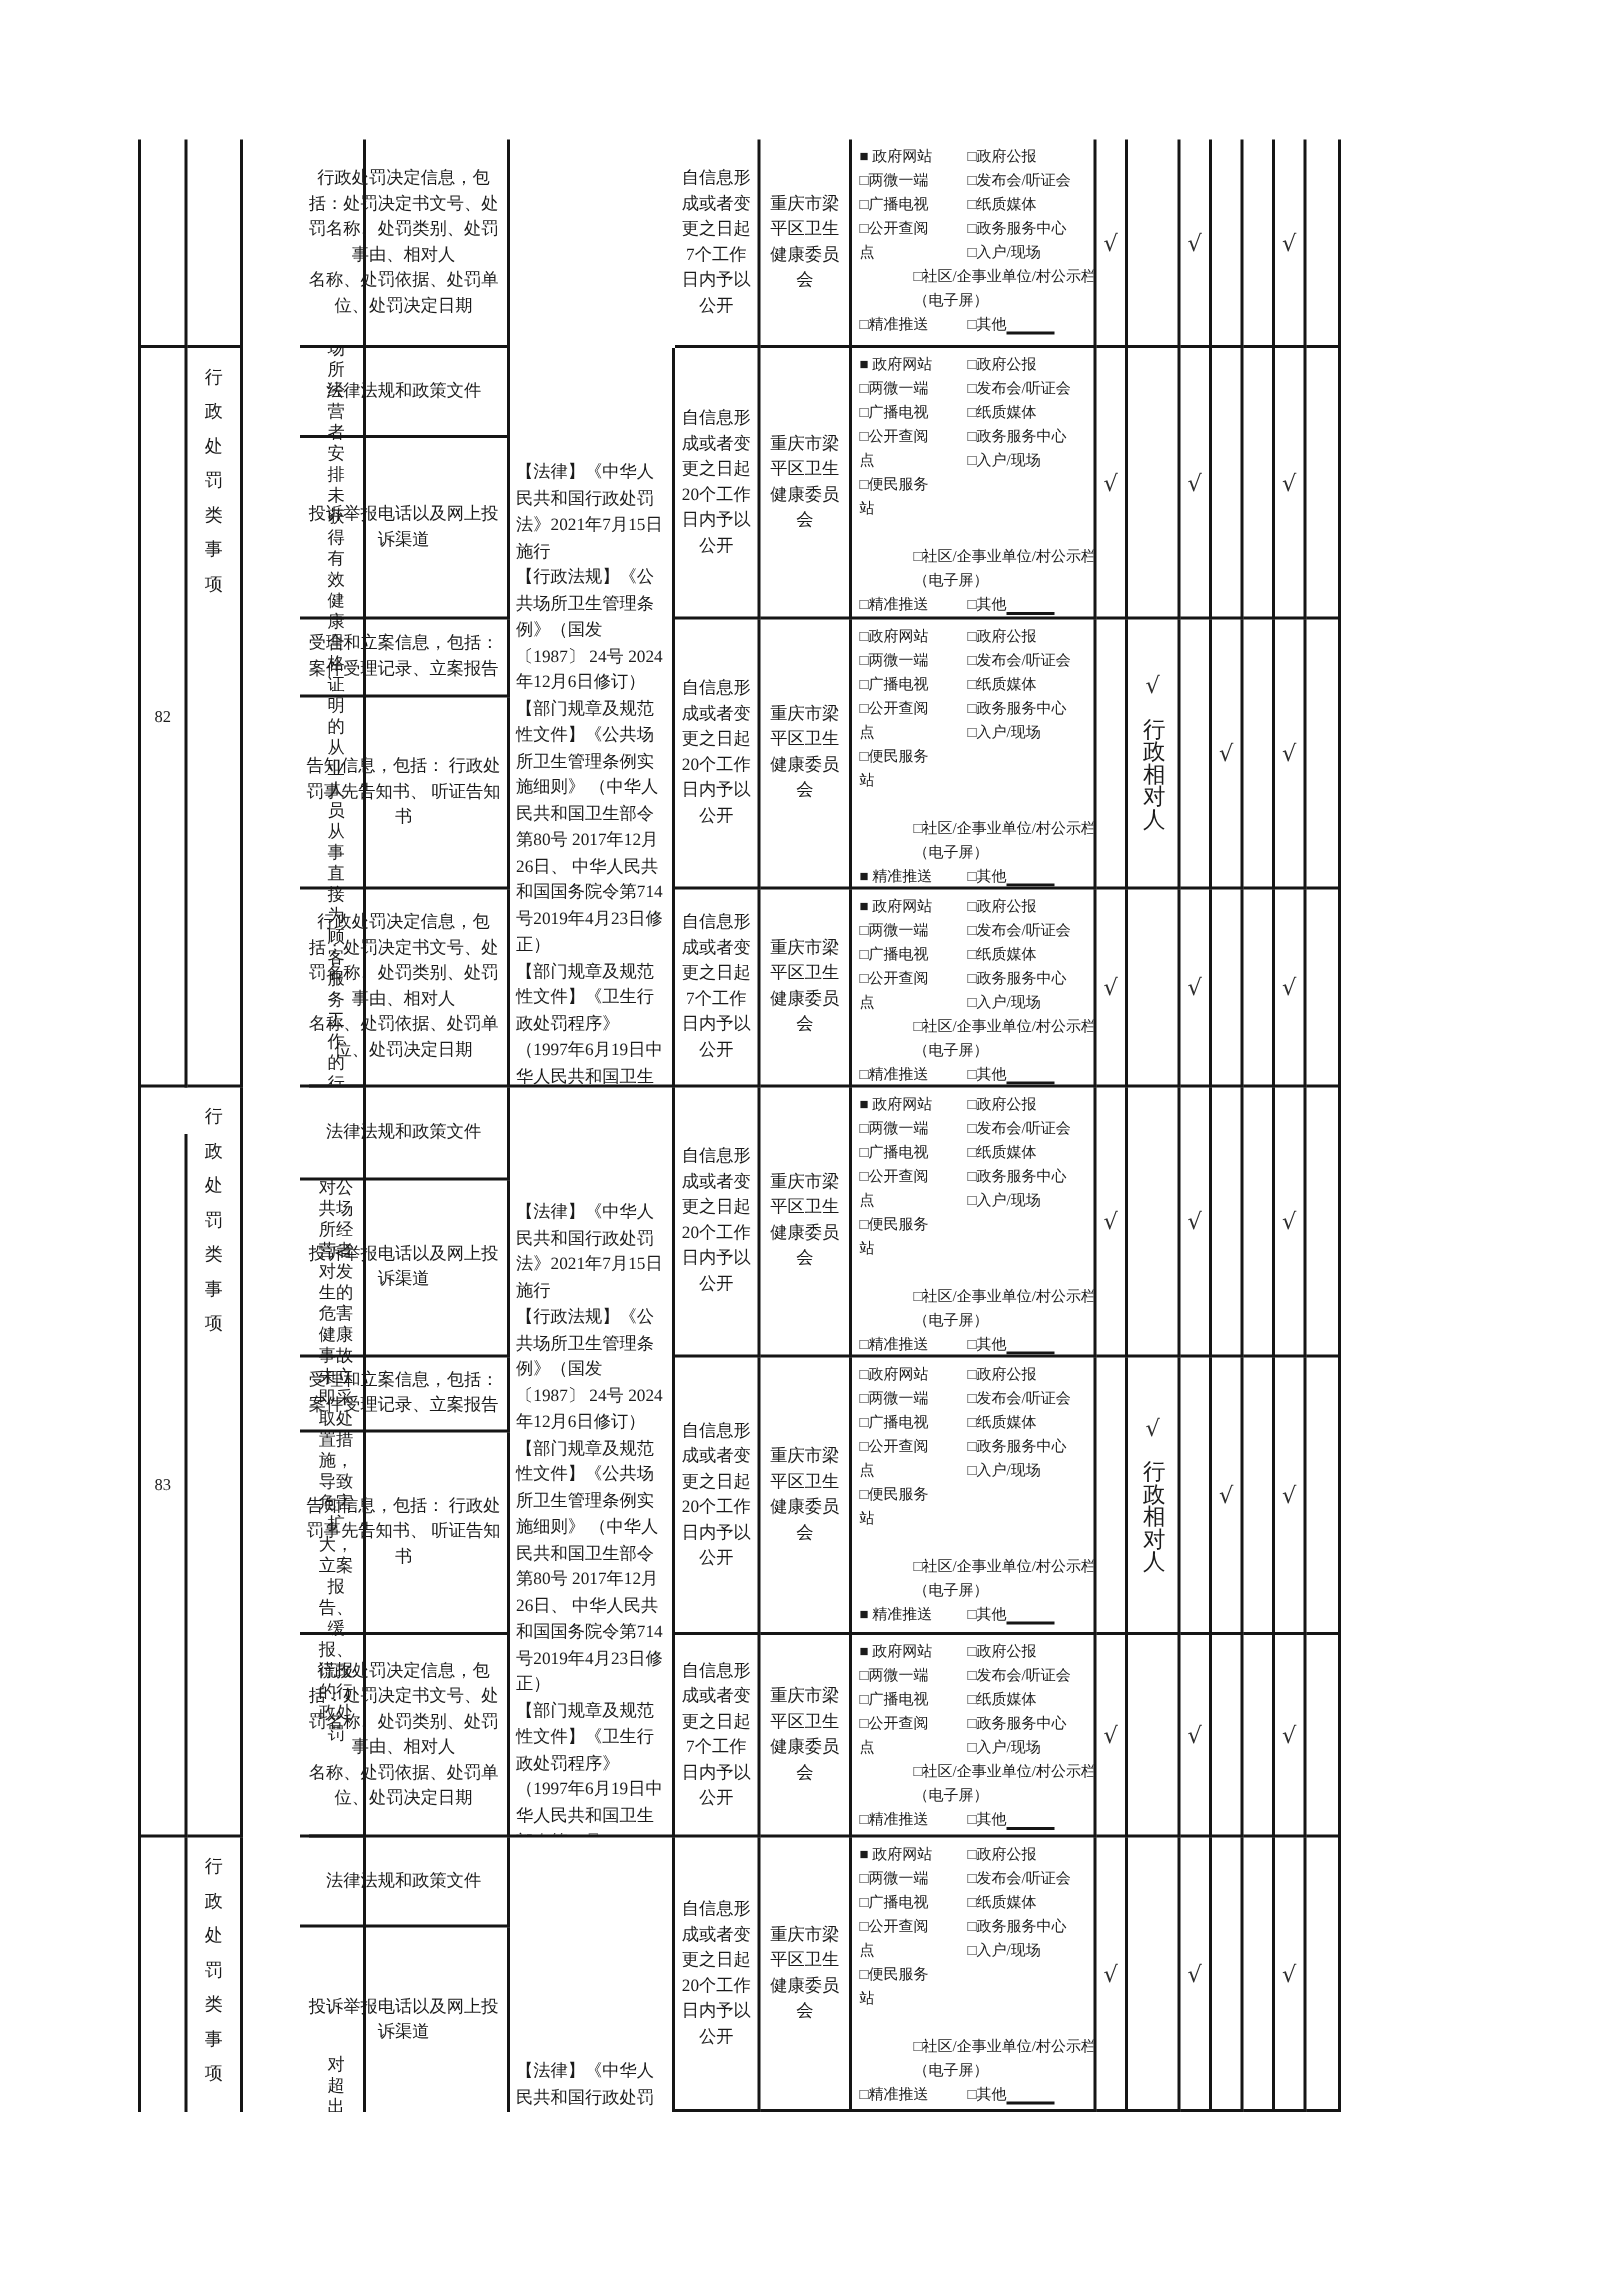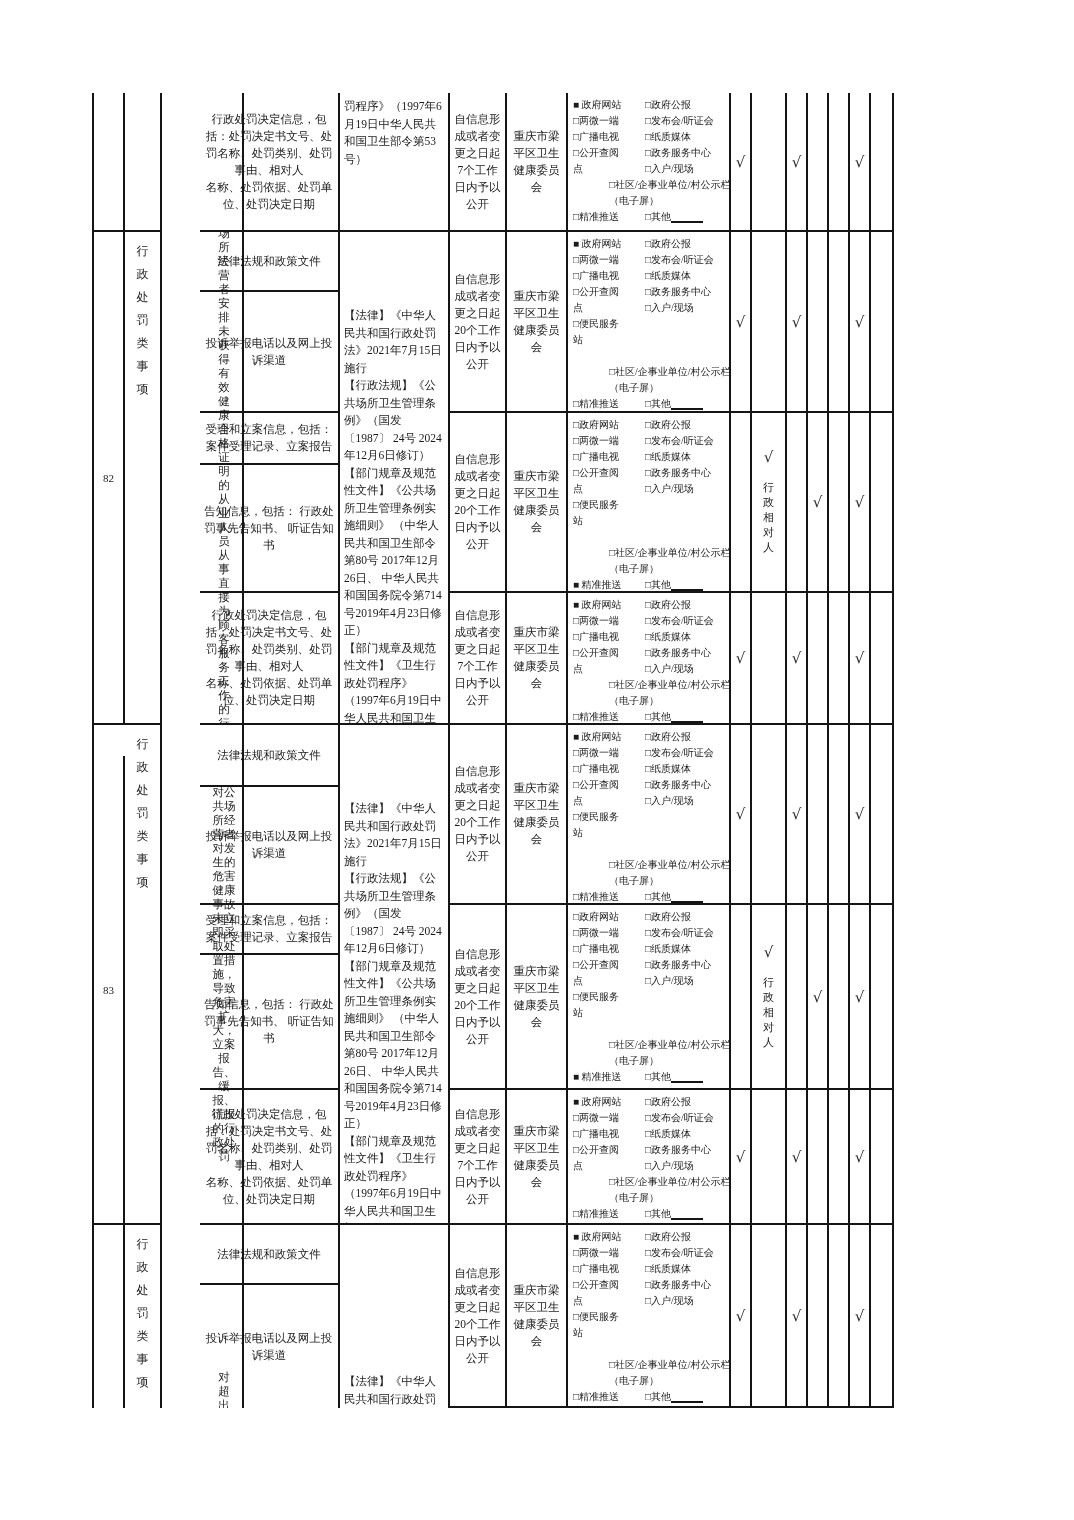--- a/index.html
+++ b/index.html
@@ -28,34 +28,33 @@
   .basisCut{padding-top:148px;}
   .time{line-height:17px;padding:0 3px;}
   .auth{line-height:17px;padding:0 1px;}
   .chan{display:block;text-align:left;padding:4px 2px 0 5px;font-size:10px;line-height:16px;}
   .cl{display:flex;height:16px;white-space:nowrap;}
   .cl .l{width:72px;flex:none;}
   .cl.wide .l{width:auto;flex:none;margin-left:36px;}
   .u{display:inline-block;width:32px;border-bottom:2px solid #151515;margin-bottom:2px;align-self:flex-end;}
   .tk{font-size:15px;color:#2e2e2e;font-family:"DejaVu Sans",sans-serif;}
   .tkstack{display:flex;flex-direction:column;align-items:center;}
-  .vp{width:13px;line-height:15px;font-size:11px;word-break:break-all;margin-top:15px;text-align:center;}
+  .vp{width:13px;line-height:15px;font-size:15px;word-break:break-all;margin-top:15px;text-align:center;}
 </style>
 </head>
 <body>
 
 <div class="tbl">
 
   <div class="grp" style="grid-template-rows:139px;">
     <div class="cell seq" style="grid-area:1/1/2/2;"></div>
     <div class="cell cat" style="grid-area:1/2/2/3;"></div>
     <div class="cell desc" style="grid-area:1/3/2/4;"></div>
     <div class="cell content" style="grid-area:1/4/2/5;">行政处罚决定信息，包括：处罚决定书文号、处罚名称、处罚类别、处罚事由、相对人
 名称、处罚依据、处罚单位、处罚决定日期</div>
-    <div class="cell basis basisTail" style="grid-area:1/5/2/6;">罚程序》（1997年6月19日中华人民共和国卫生部令第53号）</div>
     <div class="cell time" style="grid-area:1/6/2/7;">自信息形成或者变更之日起7个工作日内予以公开</div>
     <div class="cell auth" style="grid-area:1/7/2/8;">重庆市梁平区卫生健康委员会</div>
     <div class="cell chan" style="grid-area:1/8/2/9;">
       <div class="cl">
           <span class="l">■ 政府网站</span>
           <span class="r">□政府公报</span>
         </div>
       <div class="cl">
           <span class="l">□两微一端</span>
           <span class="r">□发布会/听证会</span>

